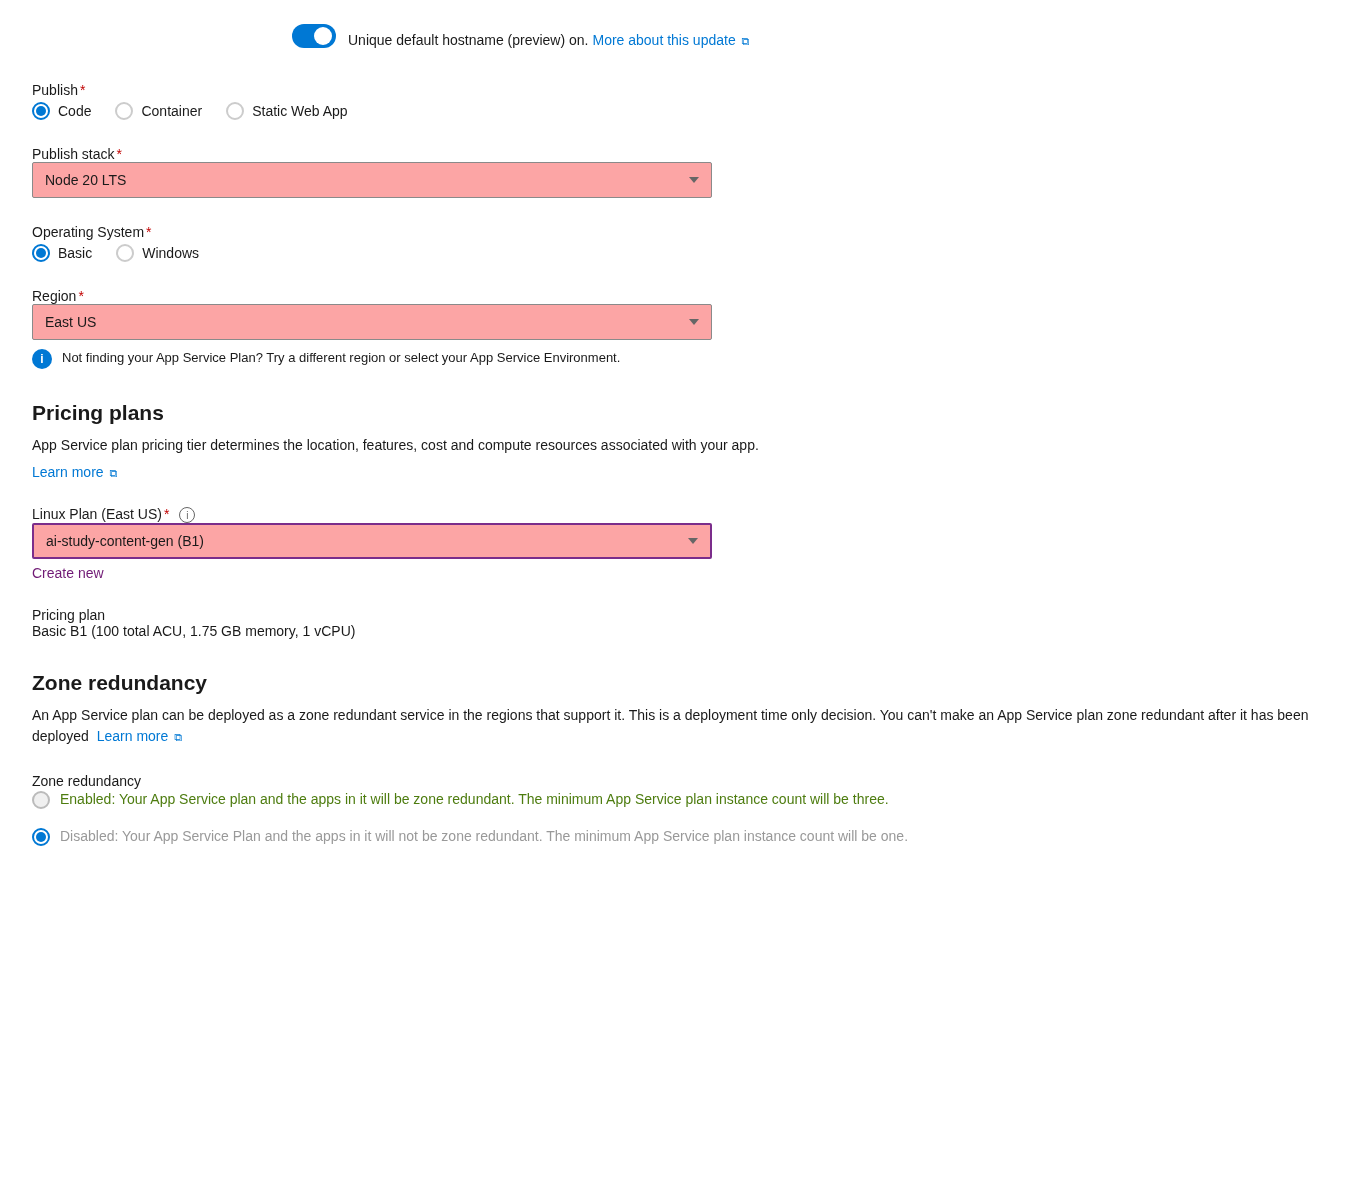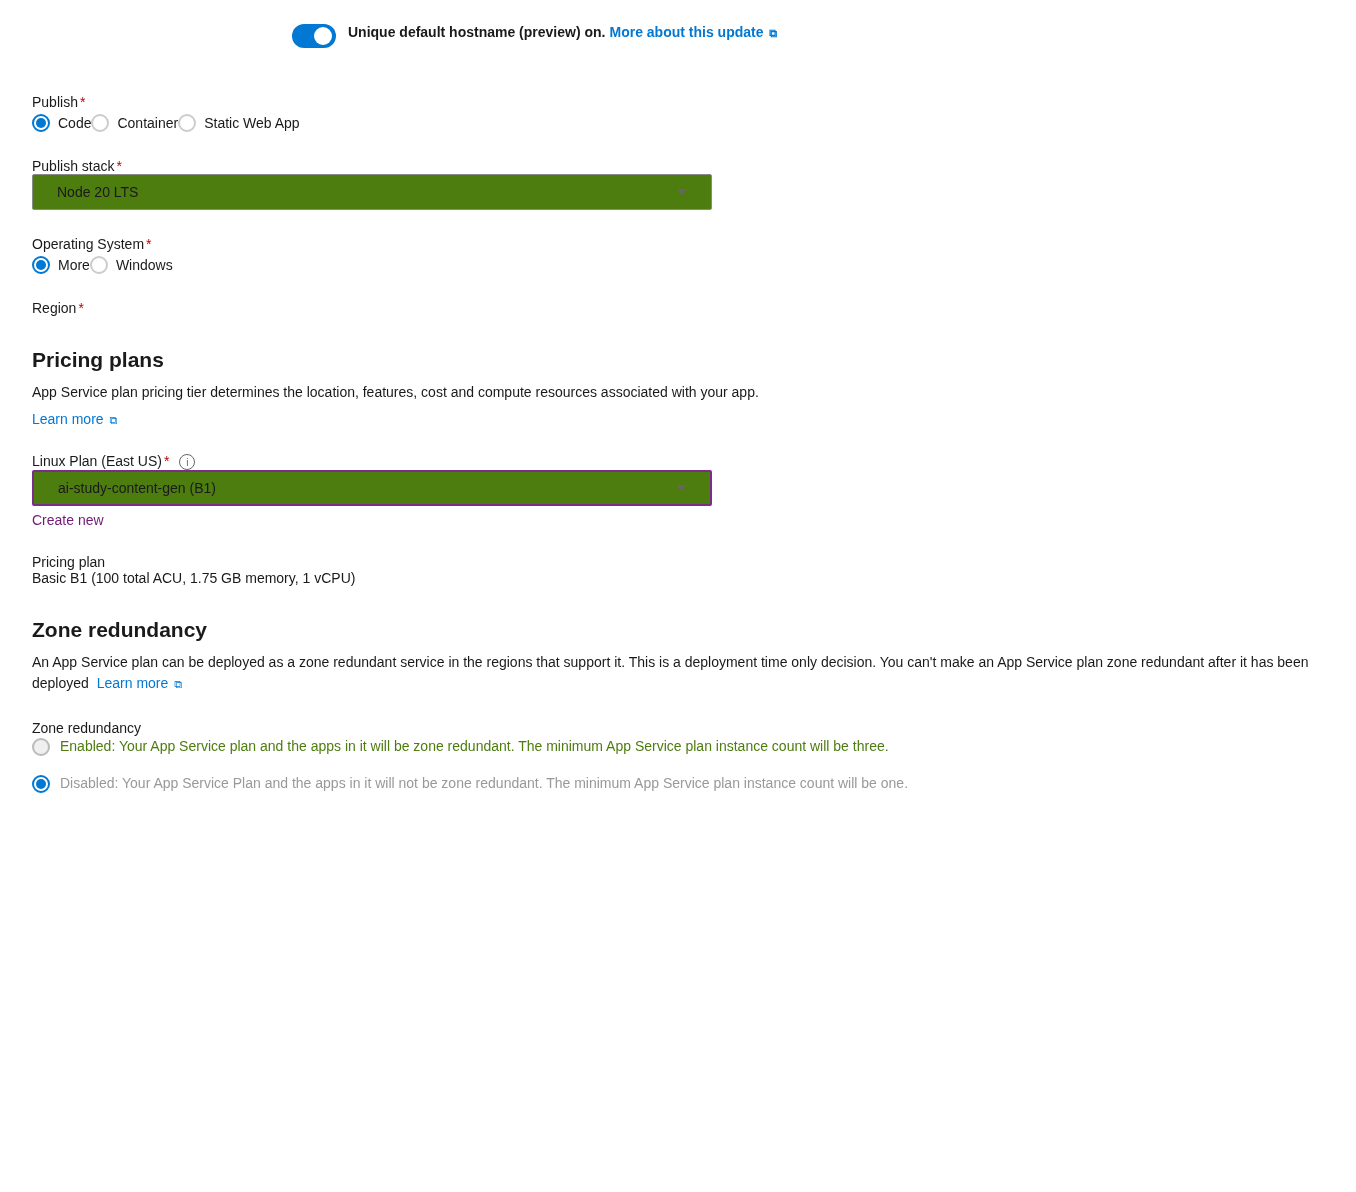--- a/index.html
+++ b/index.html
@@ -40,24 +40,23 @@
       margin-left: 6px;
       cursor: pointer;
       vertical-align: middle;
     }
     .control-col {
       flex: 1;
     }
     
     .toggle-row {
       display: flex;
-      align-items: flex-start;
-      margin-bottom: 40px;
+      align-items: flex-end;
+      margin-bottom: 28px;
       margin-left: 260px;
-      font-weight: bold;
     }
     .toggle-switch {
       position: relative;
       width: 44px;
       height: 24px;
       margin-right: 12px;
     }
     .toggle-switch .track {
       width: 44px;
       height: 24px;
@@ -85,20 +84,21 @@
     .external-icon {
       display: inline-block;
       font-size: 11px;
       margin-left: 2px;
       color: #0078d4;
     }
     
     .radio-group {
       display: flex;
       align-items: center;
+      gap: 24px;
       padding-top: 4px;
     }
     .radio-option {
       display: flex;
       align-items: center;
       gap: 8px;
       cursor: pointer;
     }
     .radio-circle {
       width: 18px;
@@ -129,23 +129,23 @@
     }
     
     .dropdown {
       width: 680px;
       height: 36px;
       border: 1px solid #8a8a8a;
       border-radius: 2px;
       display: flex;
       align-items: center;
       justify-content: space-between;
-      padding: 0 24px;
+      padding: 0 12px;
       cursor: pointer;
-      background: #4d7c0f;
+      background: #fca5a5;
       gap: 20px;
     }
     .dropdown.active {
       border-color: #7b2d8b;
       border-width: 2px;
     }
     .dropdown-text {
       font-size: 14px;
       color: #1a1a1a;
     }
@@ -278,33 +278,43 @@
 </div>
 
 <div class="row">
   <div class="label-col">
     <span>Operating System</span><span class="required">*</span>
   </div>
   <div class="control-col">
     <div class="radio-group">
       <div class="radio-option">
         <div class="radio-circle selected"></div>
-        <span class="radio-label">More</span>
+        <span class="radio-label">Basic</span>
       </div>
       <div class="radio-option">
         <div class="radio-circle"></div>
         <span class="radio-label">Windows</span>
       </div>
     </div>
   </div>
 </div>
 
 <div class="row">
   <div class="label-col">
     <span>Region</span><span class="required">*</span>
+  </div>
+  <div class="control-col">
+    <div class="dropdown">
+      <span class="dropdown-text">East US</span>
+      <div class="chevron-down"></div>
+    </div>
+    <div class="info-box">
+      <div class="info-circle">i</div>
+      <span class="info-text">Not finding your App Service Plan? Try a different region or select your App Service Environment.</span>
+    </div>
   </div>
 </div>
 
 <div class="divider-section">
   <div class="section-title">Pricing plans</div>
   <div class="section-desc">App Service plan pricing tier determines the location, features, cost and compute resources associated with your app.</div>
   <a class="section-link" href="#">
     <span>Learn more</span>
     <span class="external-icon">⧉</span>
   </a>

